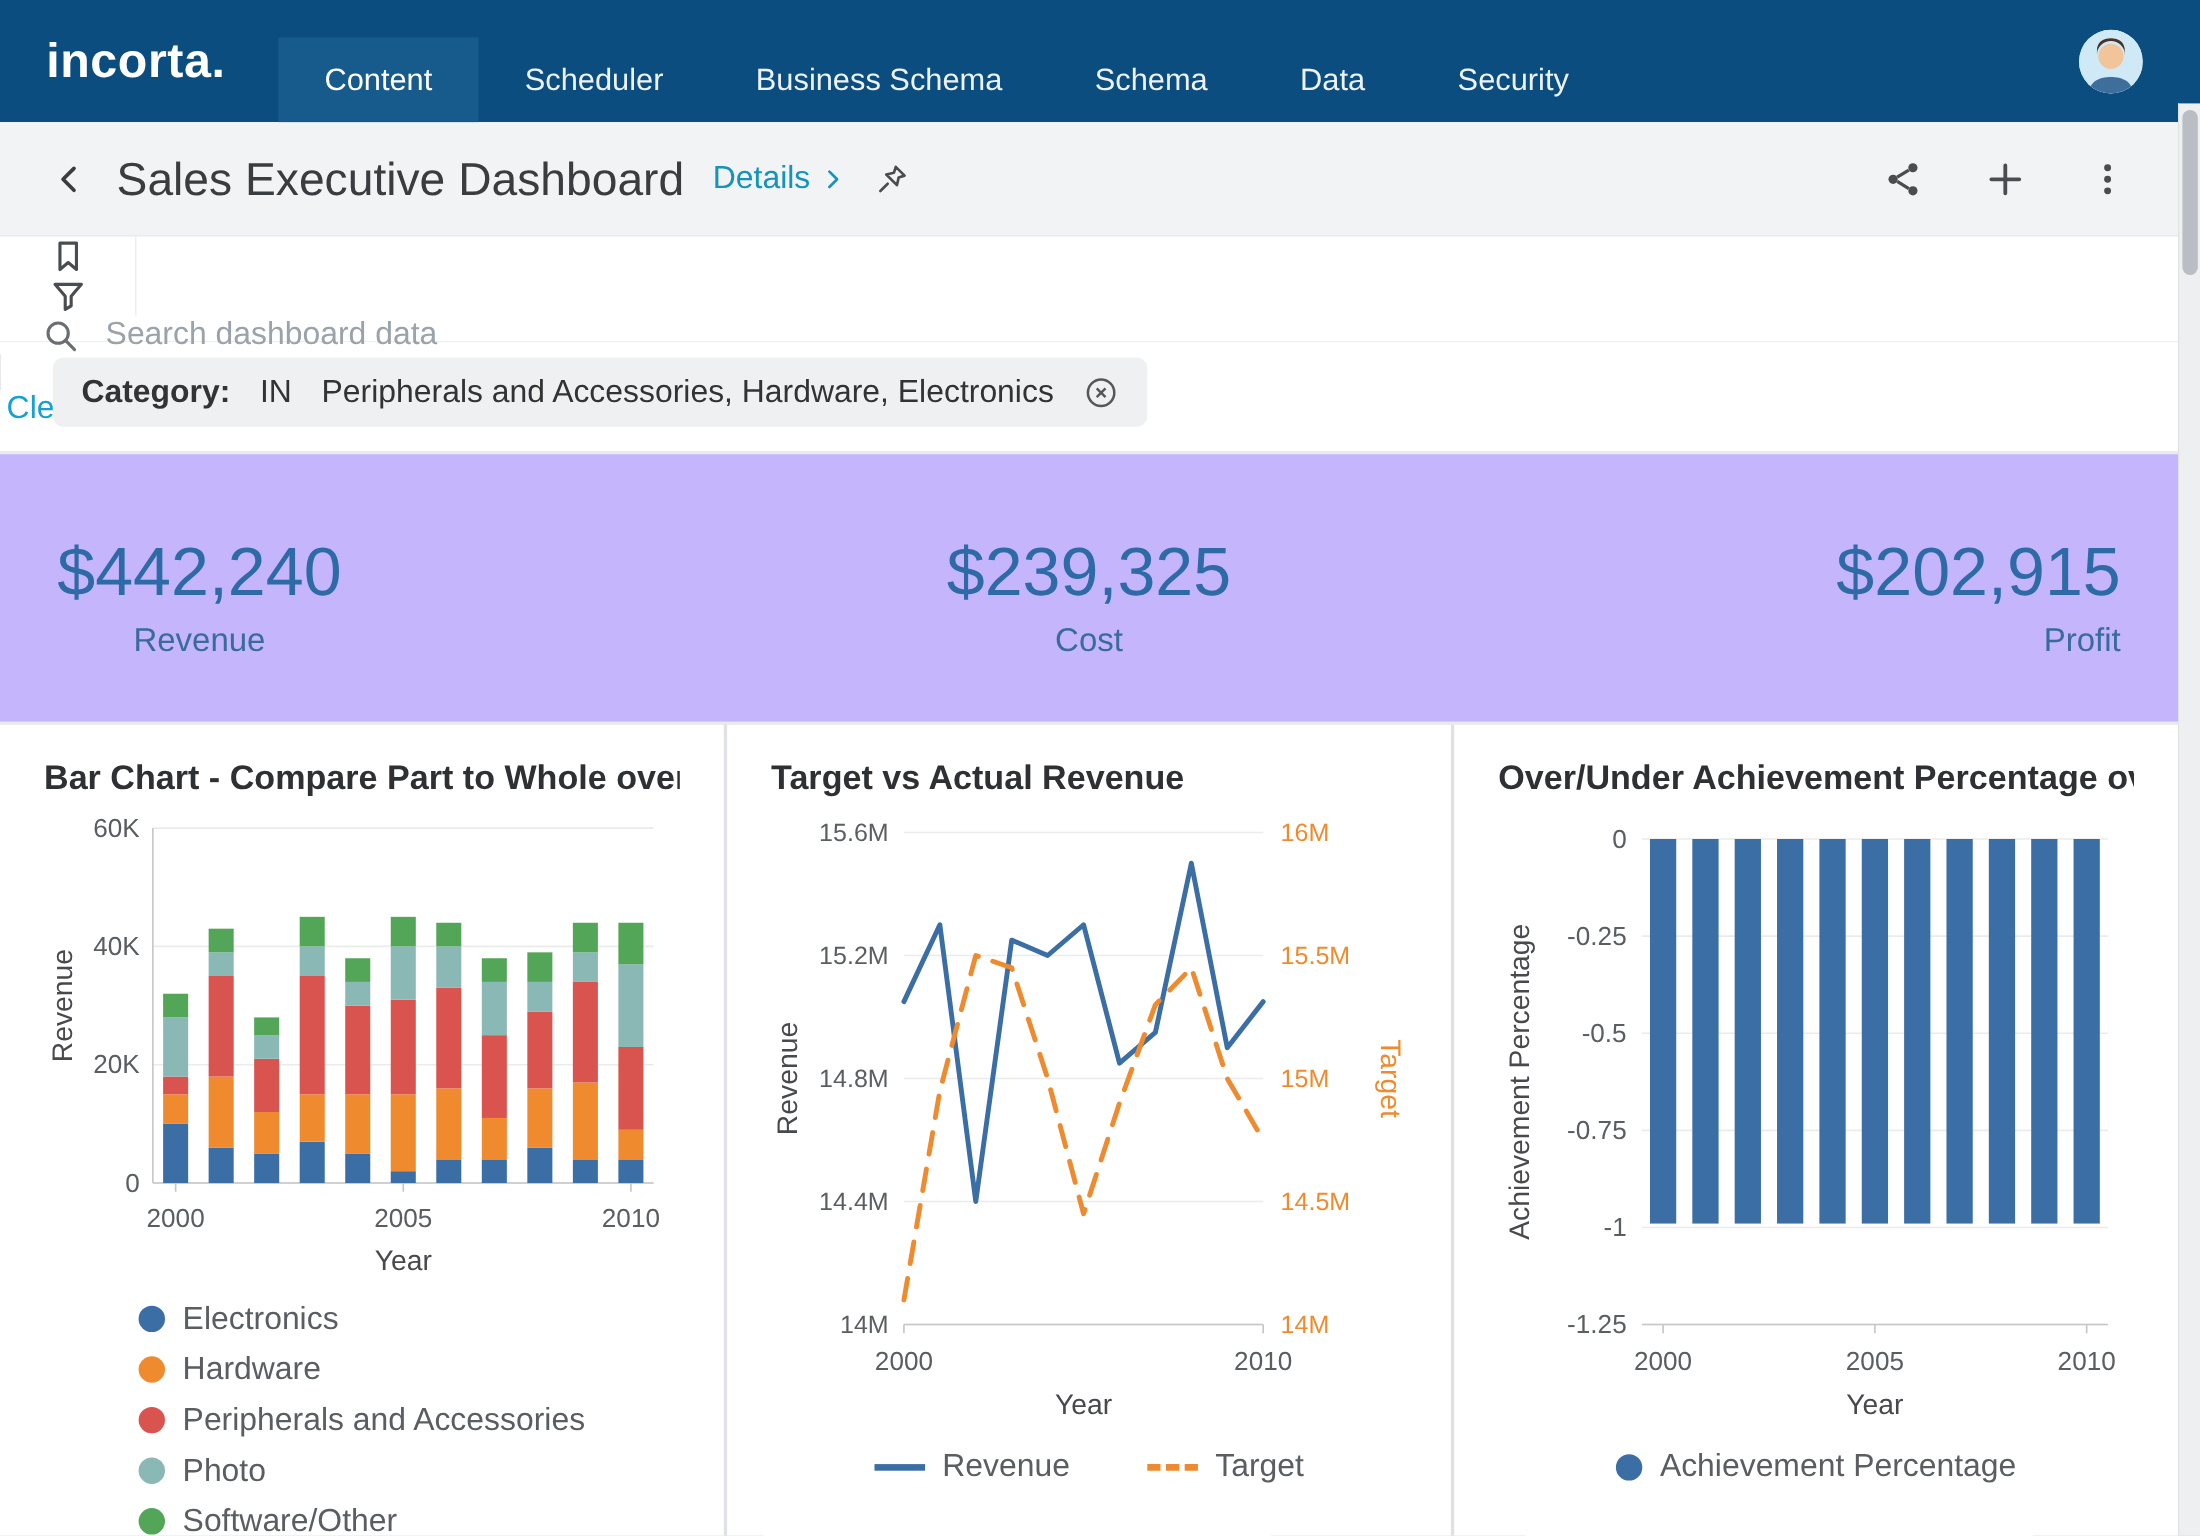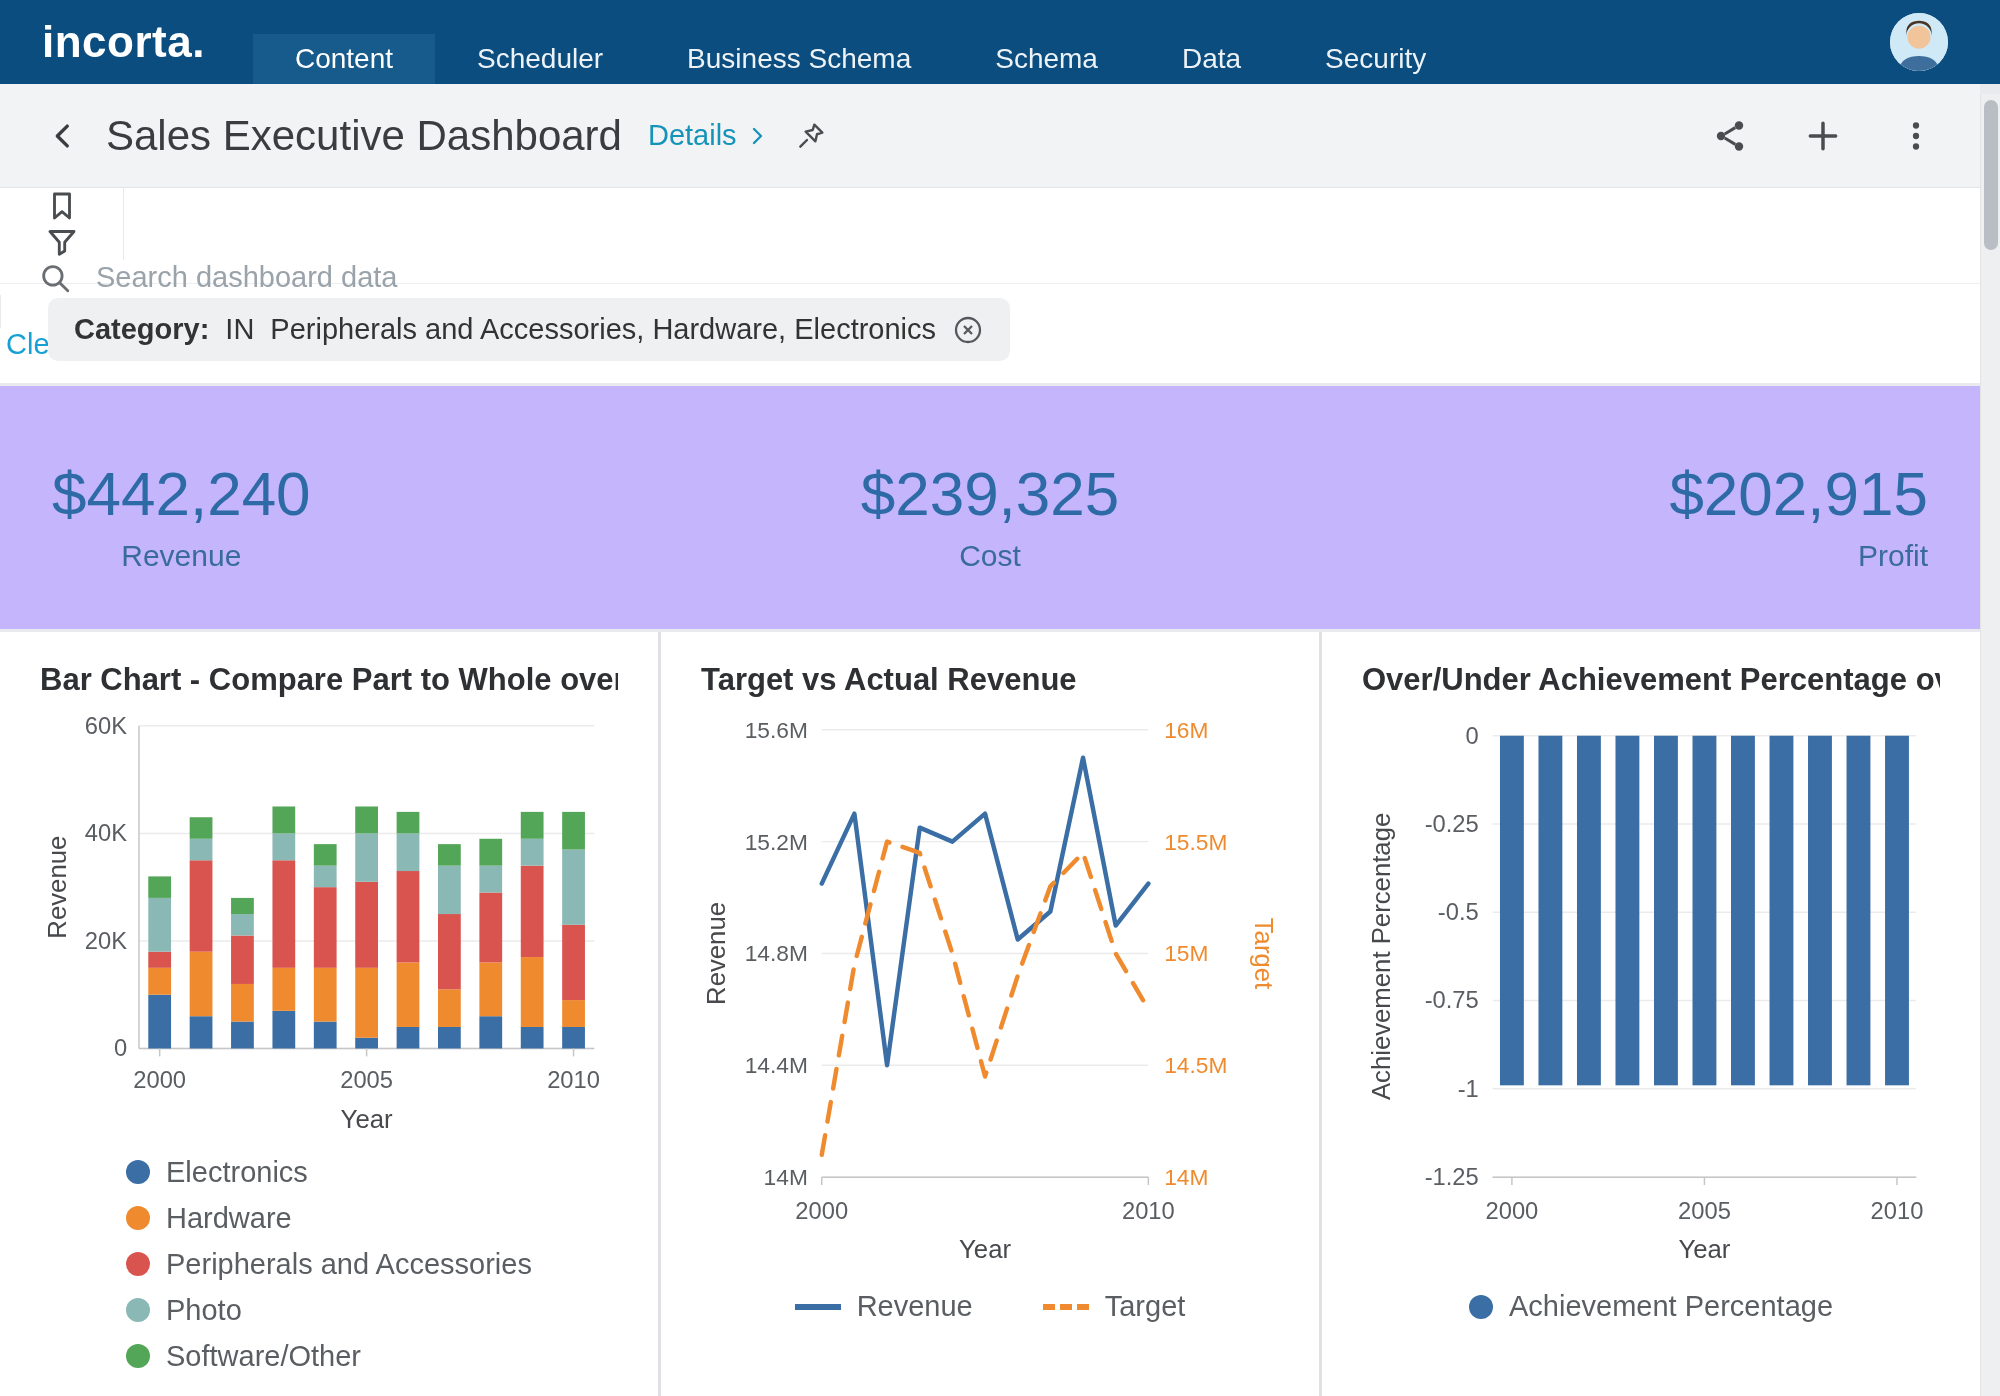--- a/index.html
+++ b/index.html
@@ -5,21 +5,21 @@
   * { box-sizing: border-box; }
   html,body { margin:0; padding:0; }
   body {
     width:2000px; height:1396px; overflow:hidden;
     background:#e8eaed;
     font-family:"Liberation Sans", sans-serif;
     position:relative;
   }
   
   .topnav {
-    height:84px; background:#0b4d7f; color:#fff;
+    height:111px; background:#0b4d7f; color:#fff;
     display:flex; align-items:stretch; padding-left:42px;
   }
   .logo { font-size:44px; font-weight:bold; letter-spacing:.5px; display:flex; align-items:center; margin-right:48px; cursor:pointer; }
   .nav-items { display:flex; align-items:stretch;margin-top:34px; }
   .nav-item { padding:0 42px; display:flex; align-items:center; font-size:28px; color:rgba(255,255,255,.93); cursor:pointer; }
   .nav-item.active { background:#175a8c; color:#fff; }
   .avatar { margin-left:auto; margin-right:52px; align-self:center; width:58px; height:58px; border-radius:50%; overflow:hidden; background:#cfe9f7; cursor:pointer; flex:none; }
   
   .content { margin-right:20px; }
   .pagehead {
@@ -33,21 +33,21 @@
   
   .toolbar { background:#fff; height:96px; display:flex; align-items:stretch; border-bottom:1px solid #eceef0;flex-direction:column; }
   .tool-cell { width:124px; display:flex; align-items:center; justify-content:center; border-right:1px solid #e7e9eb; cursor:pointer; }
   .search-wrap { flex:1; display:flex; align-items:center; gap:22px; padding:0 38px; }
   .search-wrap input { border:none; outline:none; font-size:29px; color:#333; flex:1; background:transparent; }
   .search-wrap input::placeholder { color:#9aa2aa; }
   .hide-filters { border-left:1px solid #e7e9eb; padding:0 58px; display:flex; align-items:center; font-size:29px; color:#3a3d40; cursor:pointer; white-space:nowrap; }
   .clear-all { padding:0 62px 0 6px; display:flex; align-items:center; font-size:29px; color:#16a0d4; cursor:pointer; white-space:nowrap; }
   
   .chip-row { background:#fff; padding:14px 48px 22px; margin-bottom:3px; }
-  .chip { display:inline-flex; align-items:center; gap:16px; background:#eef0f2; border-radius:10px; padding:15px 26px; font-size:29px; color:#333; cursor:pointer; }
+  .chip { display:inline-flex; align-items:center; gap:27px; background:#eef0f2; border-radius:10px; padding:15px 26px; font-size:29px; color:#333; cursor:pointer; }
   .chip b { font-weight:bold; }
   
   .kpis { background:#c4b5fd; display:flex; justify-content:space-between; padding:72px 52px 56px; }
   .kpi { text-align:center; }
   .kpi.right { text-align:right; }
   .kpi .value { font-size:62px; color:#2e6ba6; }
   .kpi .label { font-size:30px; color:#3a6b9d; margin-top:10px; }
   
   .charts { display:flex; gap:3px; background:#dfe1e4; margin-top:3px; height:770px; }
   .card { background:#fff; flex:1 1 0; padding:30px 40px 24px; overflow:hidden; }

